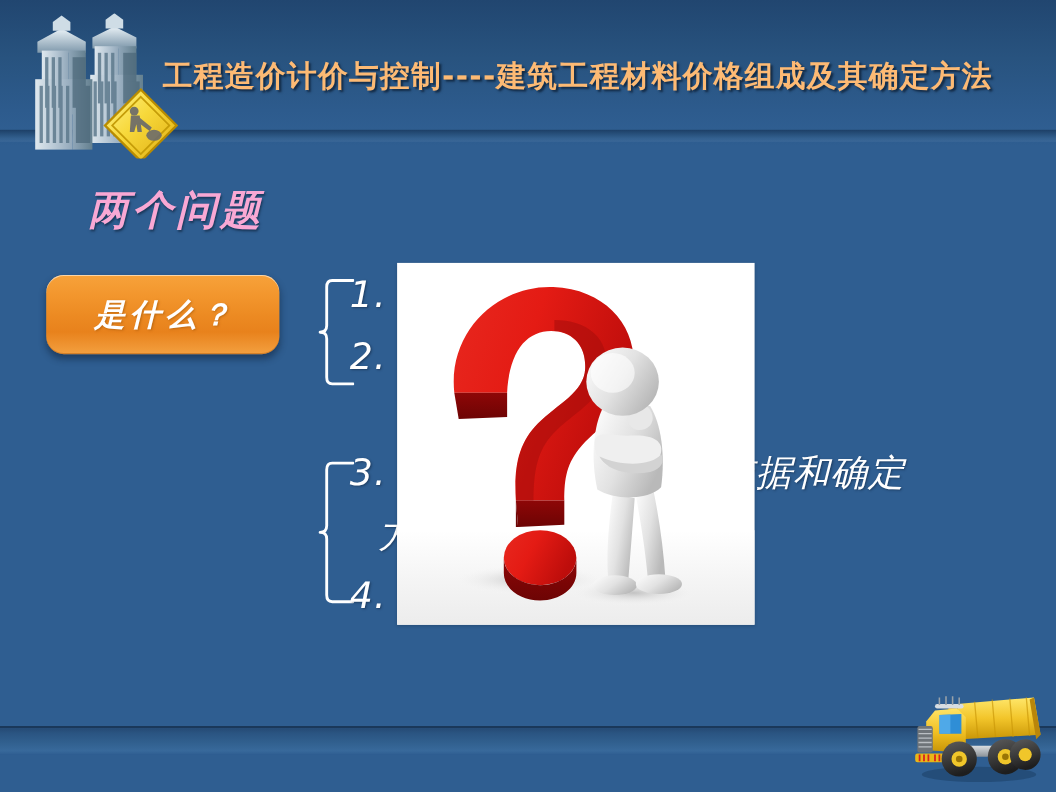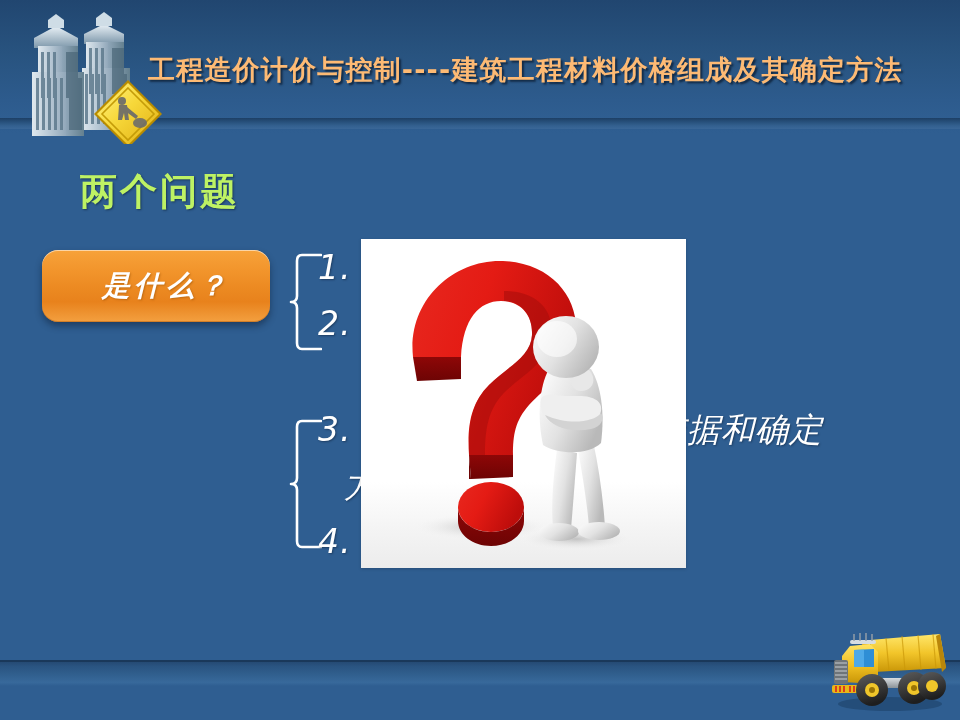--- a/index.html
+++ b/index.html
@@ -72,23 +72,24 @@
     height: 132px;
   }
 
   
   .section-heading {
     position: absolute;
     left: 80px;
     top: 167px;
     font-size: 37px;
     font-weight: bold;
-    color: #bef264;
+    color: #f9a8d4;
     letter-spacing: 3px;
     text-shadow: 1px 1px 2px rgba(10,25,45,0.55);
+    font-style: italic;
     white-space: nowrap;
   }
 
   
   .pill {
     position: absolute;
     width: 212px;
     height: 72px;
     border-radius: 16px;
     background: linear-gradient(180deg,
@@ -97,21 +98,20 @@
         #ec8a22 52%,
         #e8821c 72%,
         #f3a040 100%);
     box-shadow:
         0 4px 7px rgba(8,22,42,0.45),
         inset 0 1px 0 rgba(255,255,255,0.55),
         inset 0 -1px 0 rgba(150,70,0,0.35);
     display: flex;
     align-items: center;
     justify-content: center;
-    padding-left: 16px;
   }
   .pill-1 { left: 42px; top: 250px; }
   .pill-2 { left: 42px; top: 440px; }
 
   .pill-label {
     font-size: 28px;
     font-weight: bold;
     color: #ffffff;
     letter-spacing: 4px;
     font-style: italic;

